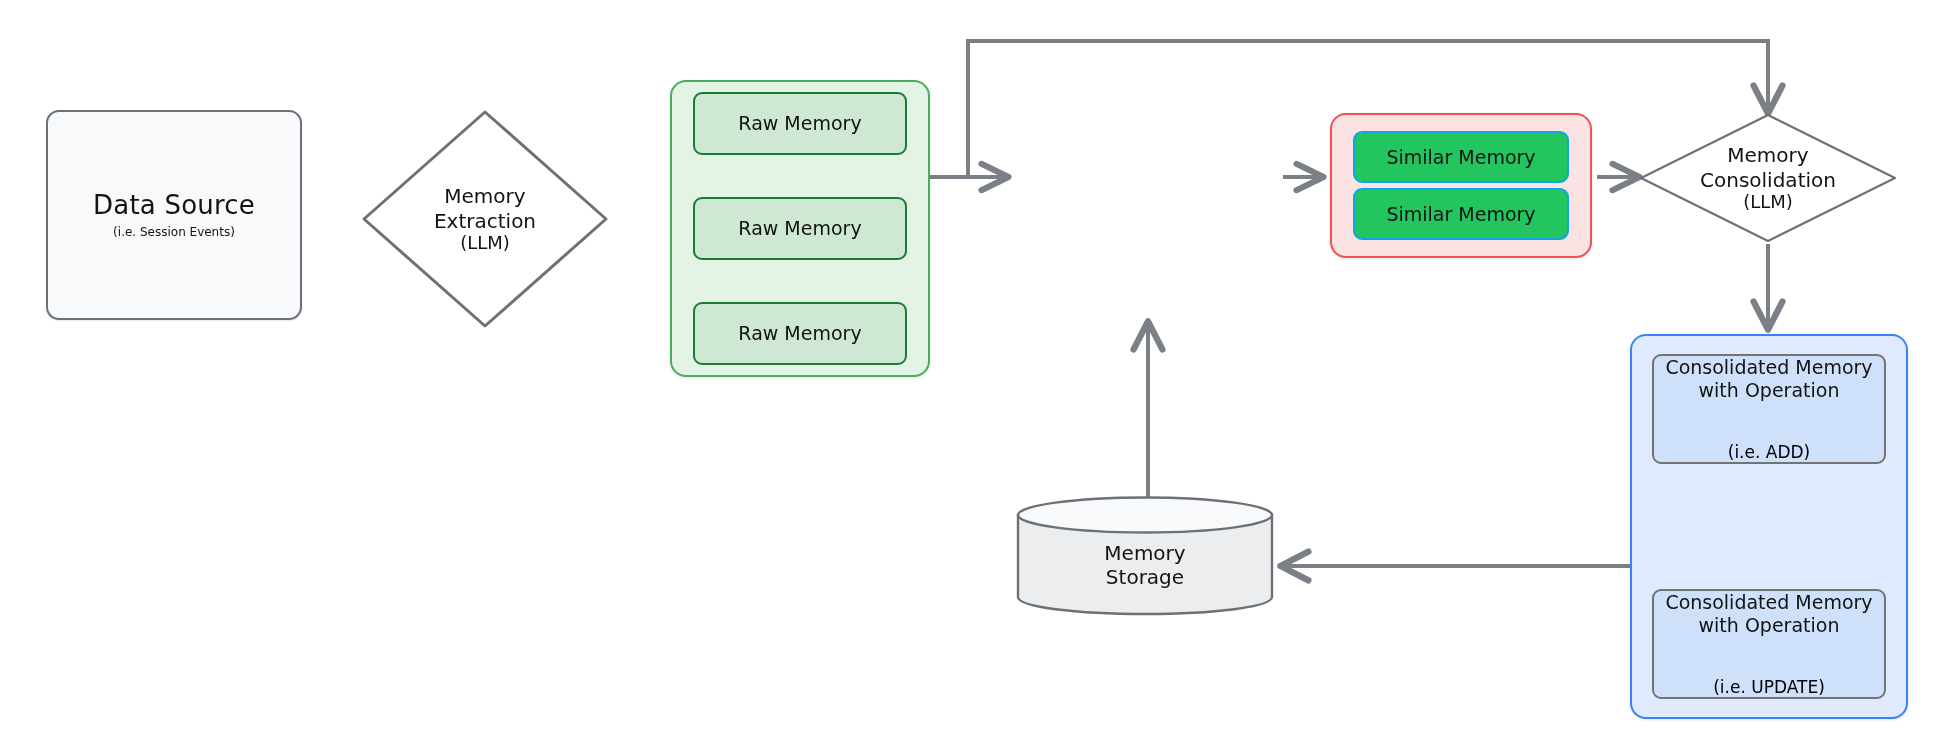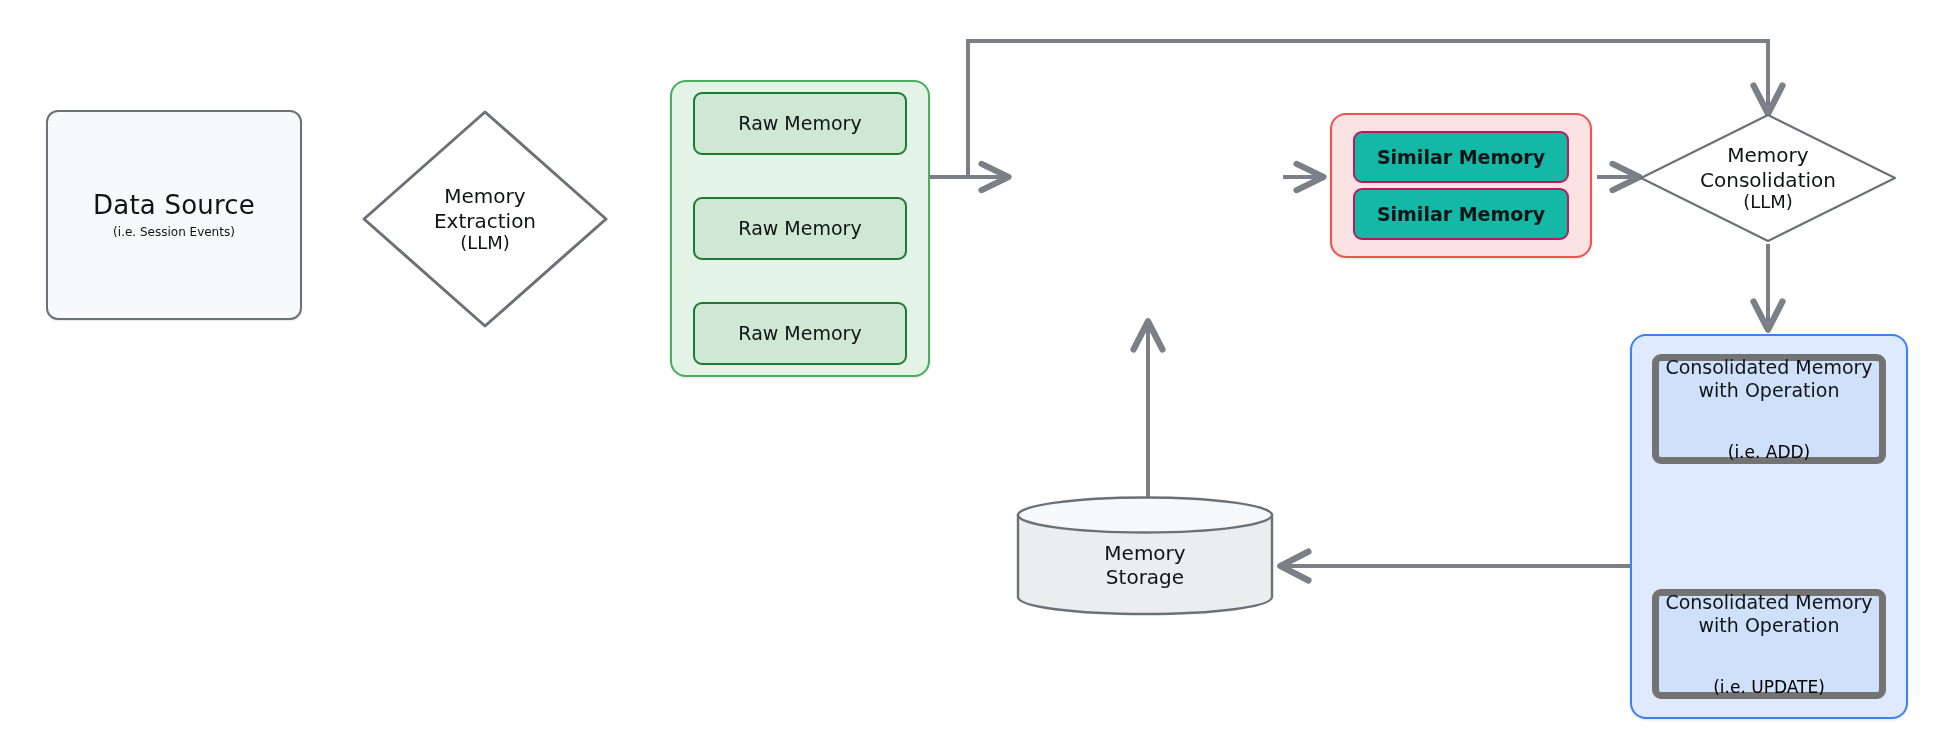--- a/index.html
+++ b/index.html
@@ -119,27 +119,26 @@
     justify-content: center;
     text-align: center;
     border-radius: 9px;
     width: 100%;
   }
   .chip.green {
     background: #cfe8d3;
     border: 2px solid #1d7a32;
   }
   .chip.red {
-    background: #14b8a6;
-    border: 2px solid #be185d;
-    font-weight: bold;
+    background: #22c55e;
+    border: 2px solid #0ea5e9;
   }
   .chip.blue {
     background: #cfe0fb;
-    border: 7px solid #737373;
+    border: 2px solid #737373;
     gap: 36px;
   }
   .chip-title {
     font-size: 19px;
     color: #111314;
     line-height: 1.18;
     white-space: pre-line;
   }
   .chip-sub {
     font-size: 17px;
@@ -199,21 +198,21 @@
       <line x1="1597" y1="177" x2="1638" y2="177" marker-end="url(#arrowhead)"></line>
 
       <line x1="1768" y1="244" x2="1768" y2="328" marker-end="url(#arrowheadSolid)"></line>
 
       <line x1="1630" y1="566" x2="1282" y2="566" marker-end="url(#arrowheadSolid)"></line>
 
       <line x1="1148" y1="497" x2="1148" y2="323" marker-end="url(#arrowheadSolid)"></line>
     </g>
   </svg>
 
-  <div class="node rect-node" style="left:46px; top:110px; width:256px; height:210px;">
+  <div class="node rect-node" style="left:46px; top:110px; width:256px; height:210px;border-radius:13px;">
     <div class="rect-title">Data Source</div>
     <div class="rect-sub">(i.e. Session Events)</div>
   </div>
 
   <div class="diamond-wrap" style="left:360px; top:108px; width:250px; height:222px;">
     <svg class="diamond-shape" viewBox="0 0 250 222" xmlns="http://www.w3.org/2000/svg" preserveAspectRatio="none">
       <path d="M125,4 L246,111 L125,218 L4,111 Z" fill="#ffffff" stroke="#6b7177" stroke-width="3" stroke-linejoin="round"></path>
     </svg>
     <div class="diamond-label">
       <div class="diamond-title">Memory

